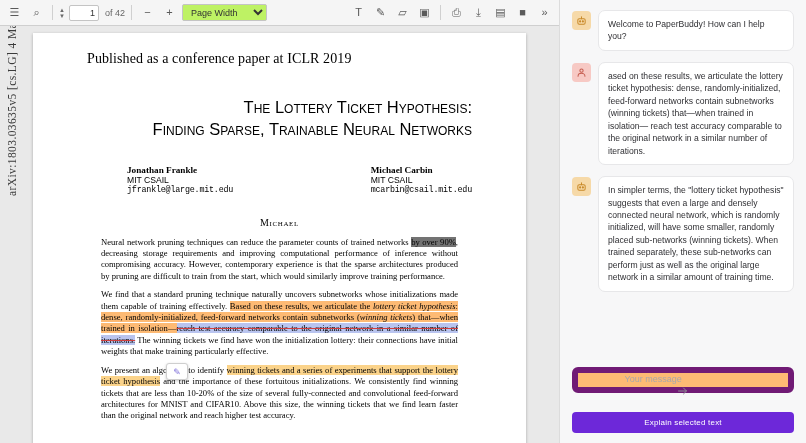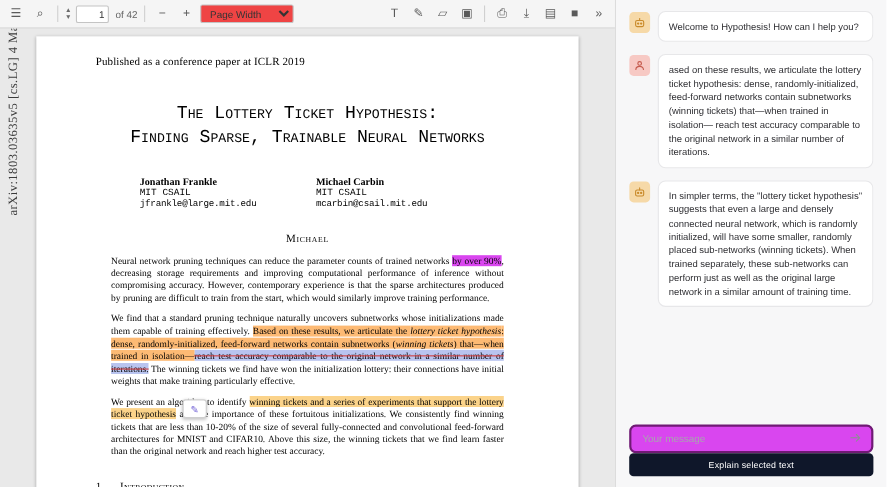--- a/index.html
+++ b/index.html
@@ -57,21 +57,21 @@
     text-align: right;
     padding: 0 3px;
     border-radius: 2px;
     color: #333;
     font-family: "Liberation Sans", sans-serif;
   }
   #page-count { font-size: 9px; color: #666; margin-left: 3px; text-align: right; }
   #zoom-select {
     height: 17px;
     border: 1px solid #c4c4c4;
-    background: #ef4444;
+    background: #bef264;
     font-size: 9px;
     padding: 0 2px 0 4px;
     border-radius: 2px;
     color: #333;
     width: 85px;
     font-family: "Liberation Sans", sans-serif;
   }
   .spacer { flex: 1 1 auto; }
 
   #page-scroll {
@@ -101,61 +101,61 @@
     width: 200px;
     transform: rotate(-90deg);
     transform-origin: 0 0;
     font-family: "Liberation Serif", serif;
     font-size: 11.5px;
     letter-spacing: .4px;
     color: #3a3a3a;
     white-space: nowrap;
   }
   #hdr-line {
-    font-size: 10px;
+    font-size: 14px;
     font-family: "Liberation Serif", serif;
     text-align: left;
     margin: 0 0 30px 0;
     color: #000;
     letter-spacing: .1px;
   }
   #title {
-    text-align: center;
+    text-align: right;
     font-size: 16.5px;
     font-variant: small-caps;
     line-height: 1.32;
     margin: 0 0 24px 0;
-    font-family: Liberation Mono, monospace;
+    font-family: Liberation Sans, sans-serif;
   }
   #authors {
     display: flex;
     gap: 54px;
-    justify-content: flex-start;
+    justify-content: space-between;
     padding-left: 40px;
     margin-bottom: 22px;
   }
   .author-name { font-size: 9.2px; font-weight: bold; font-family: "Liberation Serif", serif; }
-  .author-aff { font-size: 8.6px; font-family: Liberation Mono, monospace; }
+  .author-aff { font-size: 8.6px; font-family: Liberation Sans, sans-serif; }
   .author-mail { font-size: 8.4px; font-family: "Liberation Mono", monospace; letter-spacing: -.2px; }
   #abs-head {
     text-align: center;
     font-size: 10px;
     font-variant: small-caps;
     letter-spacing: .6px;
     margin: 0 0 9px 0;
   }
   .para {
     font-size: 8.6px;
     line-height: 1.33;
     text-align: justify;
     margin: 0 0 7px 0;
     padding: 0 14px;
     font-family: "Liberation Serif", serif;
   }
-  .hl-yellow { background: #d946ef; }
+  .hl-yellow { background: #737373; }
   .hl-blue { background: #fdba74; }
   .hl-orange { background: #fbd38a; }
   .strike-red {
     background: #b9c4ef;
     text-decoration: line-through;
     text-decoration-color: #d04040;
   }
   .ital { font-style: italic; }
   #sec1 {
     font-size: 10px;
@@ -218,43 +218,44 @@
     border: 1px solid #e7e7e9;
     border-radius: 7px;
     padding: 7px 9px;
     font-size: 8.6px;
     line-height: 1.45;
     color: #2f2f33;
     flex: 1 1 auto;
   }
   #composer {
     margin-top: 9px;
-    background: #d946ef;
-    border: 2px solid #701a75;
+    background: #fdba74;
+    border: 6px solid #701a75;
     border-radius: 6px;
     height: 26px;
     display: flex;
     align-items: center;
     padding: 0 8px;
+    flex-direction: column;
   }
   #composer input {
     flex: 1 1 auto;
     border: none;
     outline: none;
     font-size: 9px;
     color: #333;
     background: transparent;
     font-family: "Liberation Sans", sans-serif;
   }
   #composer input::placeholder { color: #a7a7ad; }
   #send-btn { color: #8d8d95; font-size: 11px; line-height: 1; }
   #explain-btn {
-    margin-top: 0;
+    margin-top: 19px;
     height: 21px;
-    background: #0f172a;
+    background: #6d28d9;
     border: none;
     border-radius: 4px;
     color: #fff;
     font-size: 8px;
     letter-spacing: .2px;
     width: 100%;
     font-family: "Liberation Sans", sans-serif;
   }
 </style>
 </head>
@@ -342,21 +343,21 @@
 
       <div class="msg">
         <div class="avatar">
           <svg width="11" height="11" viewBox="0 0 24 24" fill="none" stroke="#c98a2a" stroke-width="2.2" stroke-linecap="round" stroke-linejoin="round">
             <rect x="4" y="8" width="16" height="12" rx="3"></rect>
               <path d="M12 8V4"></path>
               <circle cx="9" cy="14" r="1.2" fill="#c98a2a"></circle>
               <circle cx="15" cy="14" r="1.2" fill="#c98a2a"></circle>
           </svg>
         </div>
-        <div class="bubble">Welcome to Hypothesis! How can I help you?</div>
+        <div class="bubble">Welcome to PaperBuddy! How can I help you?</div>
       </div>
 
       <div class="msg">
         <div class="avatar user">
           <svg width="11" height="11" viewBox="0 0 24 24" fill="none" stroke="#c45a4d" stroke-width="2.2" stroke-linecap="round" stroke-linejoin="round">
             <circle cx="12" cy="8" r="3.6"></circle>
               <path d="M4.5 20c0-4 3.4-6.2 7.5-6.2S19.5 16 19.5 20"></path>
           </svg>
         </div>
         <div class="bubble">ased on these results, we articulate the lottery ticket hypothesis: dense, randomly-initialized, feed-forward networks contain subnetworks (winning tickets) that—when trained in isolation— reach test accuracy comparable to the original network in a similar number of iterations.</div>

